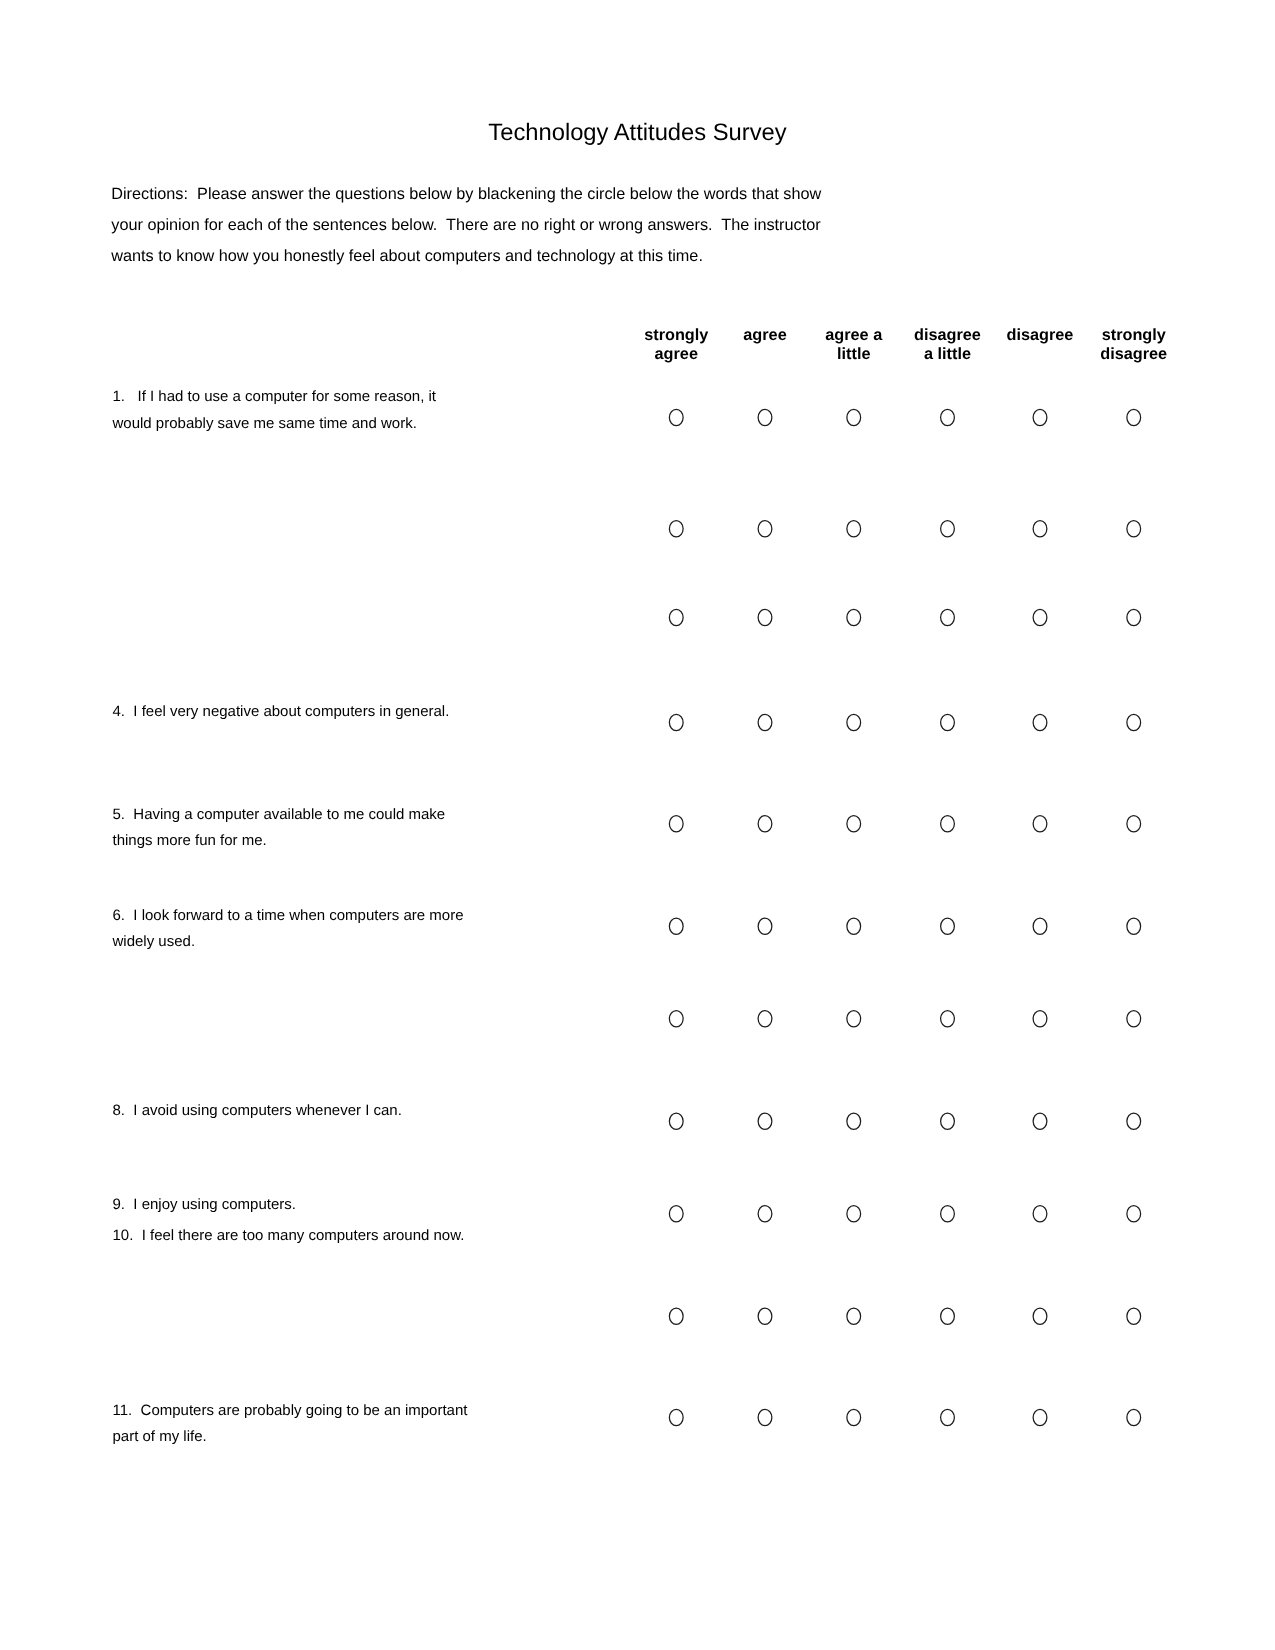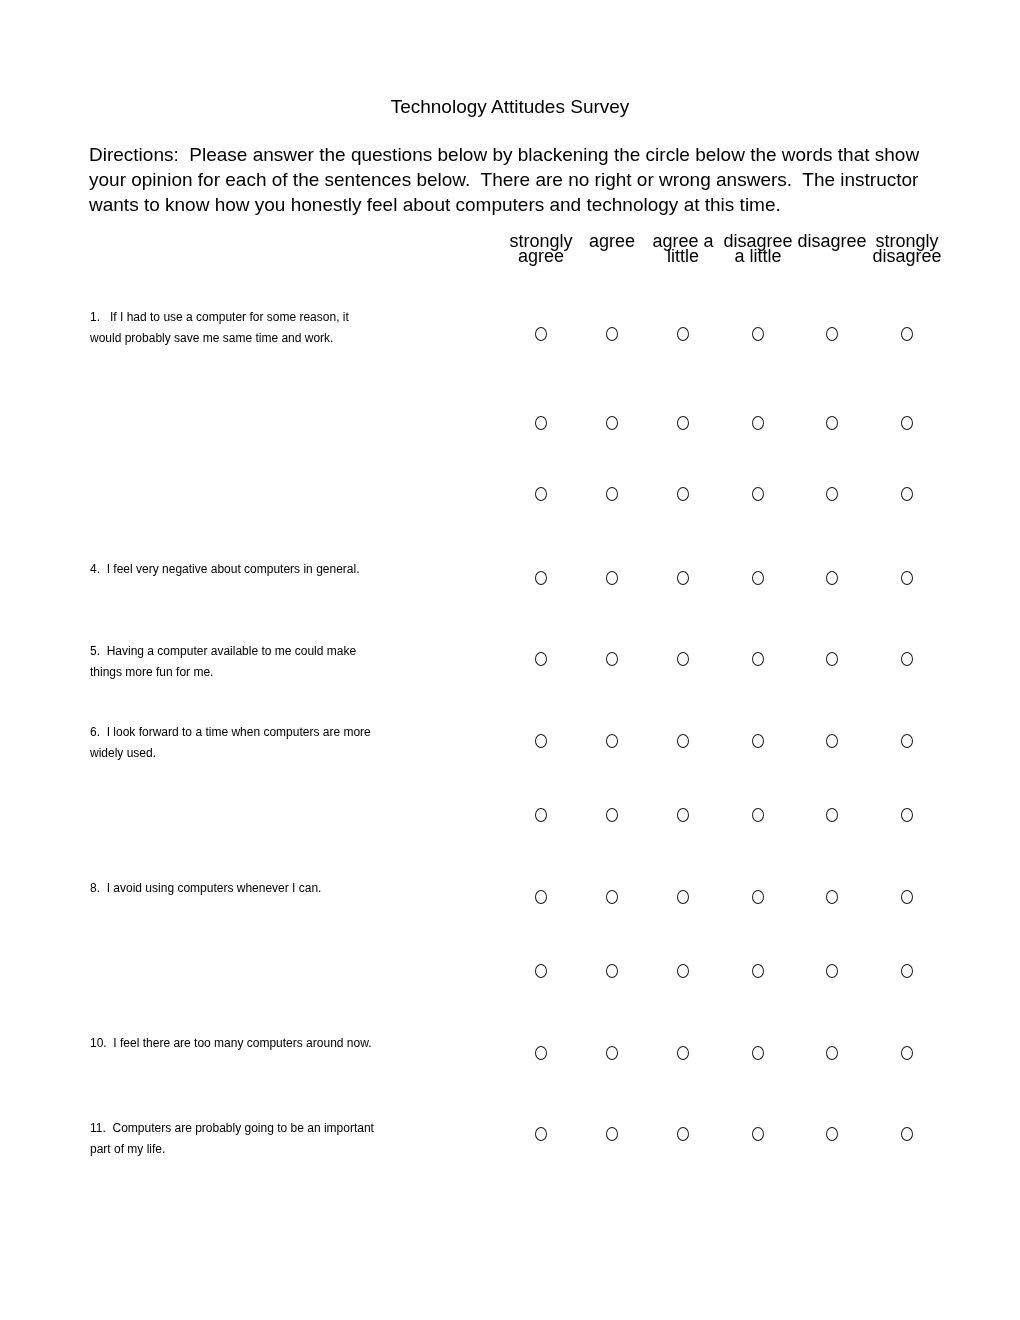--- a/index.html
+++ b/index.html
@@ -27,32 +27,33 @@
     font-size: 19px;
     font-weight: 400;
     white-space: pre-wrap;
   }
   .directions {
     position: absolute;
     top: 142px;
     left: 89px;
     width: 860px;
     margin: 0;
-    font-size: 19px;
+    font-size: 13px;
     line-height: 25px;
     white-space: pre-wrap;
   }
   .hdr-row {
     position: absolute;
-    top: 234px;
+    top: 260px;
     left: 505px;
     width: 440px;
     height: 34px;
-    font-size: 18px;
+    font-size: 13px;
     line-height: 15px;
+    font-weight: bold;
   }
   .hdr {
     position: absolute;
     top: 0;
     width: 80px;
     text-align: center;
     white-space: pre-wrap;
   }
   .hdr:nth-child(1) { left: -4px; }
   .hdr:nth-child(2) { left: 67px; }
@@ -190,30 +191,31 @@
   <p class="q" style="top:878px">8.  I avoid using computers whenever I can.</p>
   <div class="row" style="top:890px">
     <span class="circle"></span>
     <span class="circle"></span>
     <span class="circle"></span>
     <span class="circle"></span>
     <span class="circle"></span>
     <span class="circle"></span>
   </div>
 
+  <p class="q" style="top:953px">9.  I enjoy using computers.</p>
   <div class="row" style="top:964px">
     <span class="circle"></span>
     <span class="circle"></span>
     <span class="circle"></span>
     <span class="circle"></span>
     <span class="circle"></span>
     <span class="circle"></span>
   </div>
 
-  <p class="q" style="top:1033px">10.  I feel there are too many computers around now.</p>
+  <p class="q" style="top:978px">10.  I feel there are too many computers around now.</p>
   <div class="row" style="top:1046px">
     <span class="circle"></span>
     <span class="circle"></span>
     <span class="circle"></span>
     <span class="circle"></span>
     <span class="circle"></span>
     <span class="circle"></span>
   </div>
 
   <p class="q" style="top:1118px">11.  Computers are probably going to be an important

